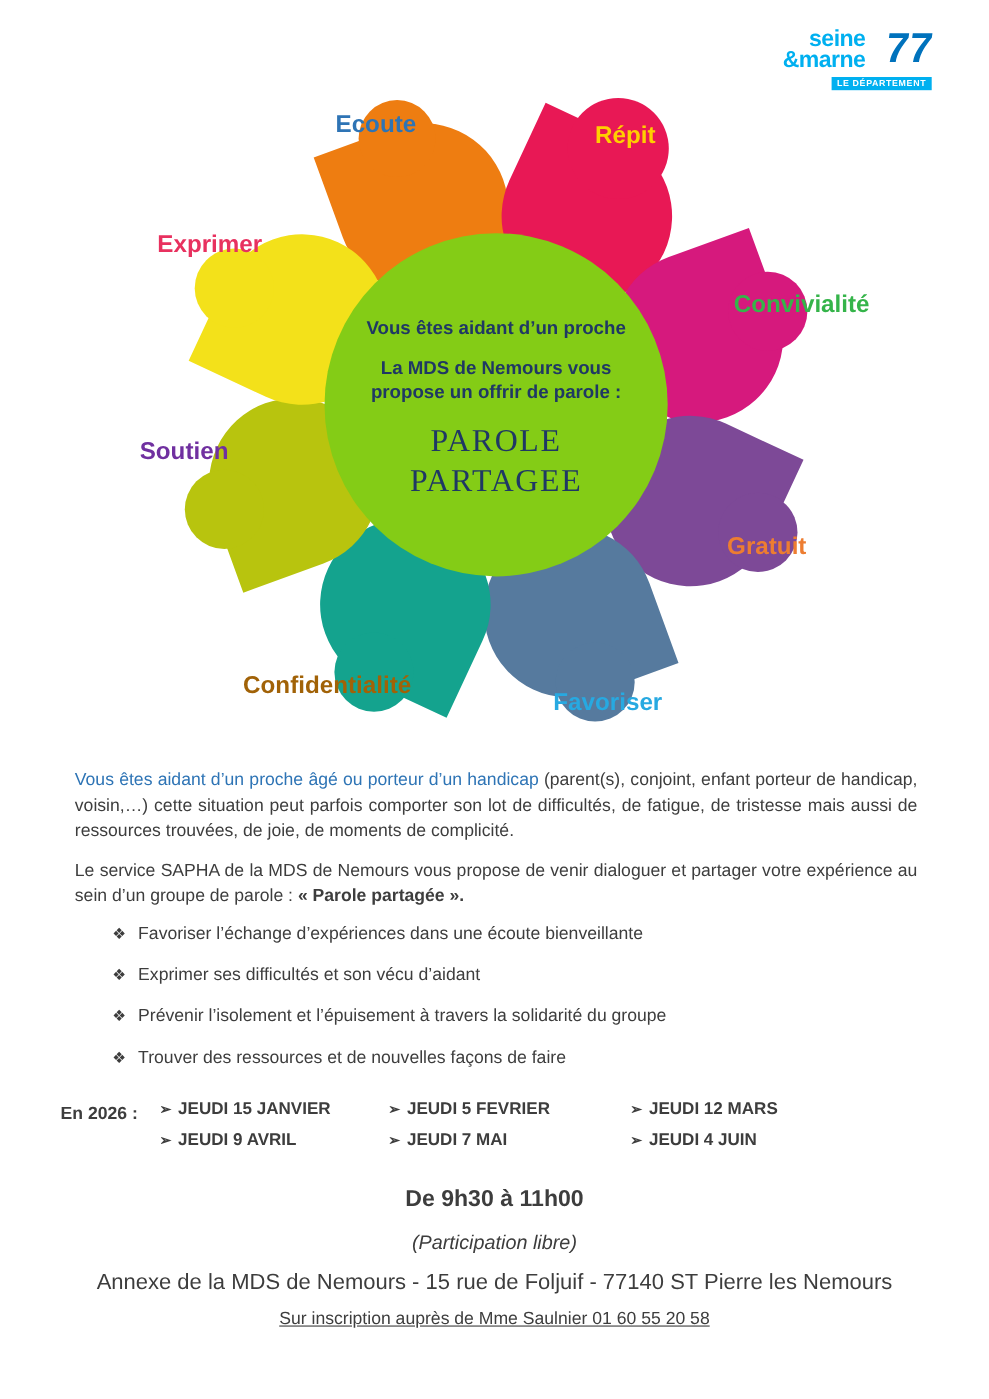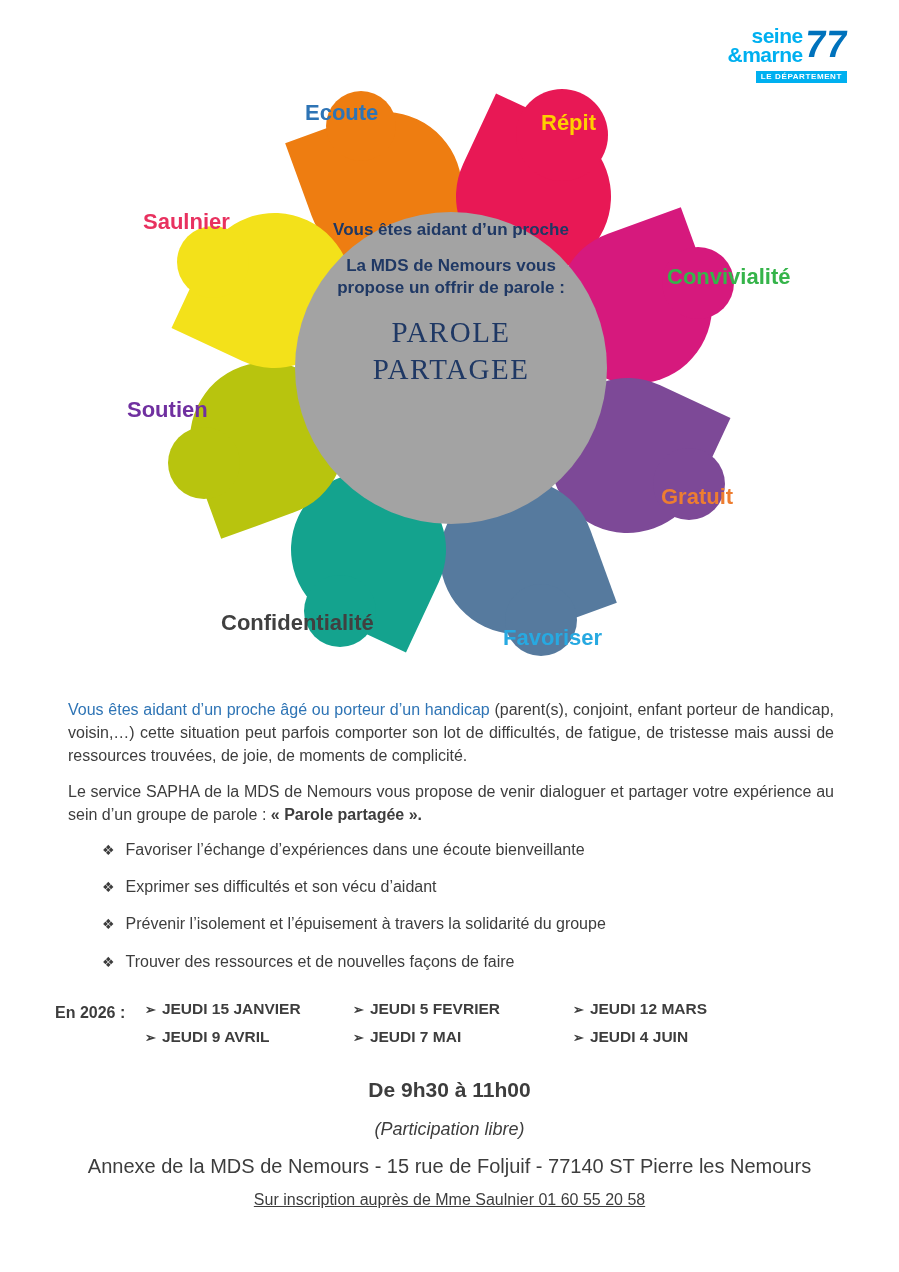--- a/index.html
+++ b/index.html
@@ -1,33 +1,33 @@
 <!DOCTYPE html>
 <html><head>
 <meta charset="utf-8">
 <style>
   * { margin:0; padding:0; box-sizing:border-box; }
   html,body { width:899px; height:1272px; }
   body { background:#ffffff; font-family:"Liberation Sans", sans-serif; position:relative; overflow:hidden; color:#3d3d3d; }
 
   
   .logo { position:absolute; top:26px; right:52px; text-align:right; z-index:5; }
-  .logo-row { display:flex; align-items:flex-start; justify-content:flex-end; gap:2px; }
+  .logo-row { display:flex; align-items:flex-start; justify-content:flex-end; gap:18px; }
   .logo-names { display:flex; flex-direction:column; align-items:flex-end; font-weight:bold; color:#00b0f0; font-size:21px; line-height:0.92; letter-spacing:-0.5px; }
   .logo-77 { font-size:38px; font-weight:bold; color:#0072bc; line-height:0.95; transform:skewX(-8deg); }
   .logo-tagline { display:inline-block; margin-top:2px; background:#00b0f0; color:#ffffff; font-size:8px; font-weight:bold; letter-spacing:0.6px; padding:1px 5px 2px; }
 
   
   .flower { position:absolute; left:131px; top:62px; width:640px; height:622px; }
   #petal-layer { position:absolute; inset:0; }
   .petal-body { position:absolute; width:155px; height:155px; border-radius:0 50% 50% 50%; z-index:1; }
   .petal-head { position:absolute; border-radius:50%; z-index:1; }
   .petal-label { position:absolute; z-index:3; font-weight:bold; font-size:22px; white-space:nowrap;text-align:center; }
   .center-circle { position:absolute; left:164px; top:150px; width:312px; height:312px; border-radius:50%;
-      background:#a3a3a3; z-index:2; display:flex; flex-direction:column; align-items:center; 
+      background:#84cc16; z-index:2; display:flex; flex-direction:column; align-items:center; justify-content:center;
       text-align:center; padding:0 38px; }
   .center-line { color:#1f3864; font-weight:bold; font-size:17px; line-height:1.3; margin:7px 0; }
   .center-title { color:#1f3864; font-family:"Liberation Serif", serif; font-size:29px; letter-spacing:1.5px; line-height:1.25; margin-top:8px; }
 
   
   .content { position:absolute; left:68px; width:766px; top:698px; font-size:16px; line-height:1.45; }
   .para { text-align:justify; margin-bottom:12px; }
   .lead-blue { color:#2e74b5; }
   .points { list-style:none; margin:8px 0 0 34px; }
   .points li { margin-bottom:14px; display:flex; gap:11px; align-items:baseline; }
@@ -76,27 +76,27 @@
         <div class="petal-head" style="left: 531.1px; top: 185px; width: 72px; height: 72px; background: rgb(214, 25, 125);"></div>
         <div class="petal-label" style="left: 536px; top: 202px; color: rgb(53, 180, 74);">Convivialité</div>
         <div class="petal-body" style="left: 419.2px; top: 315.9px; background: rgb(125, 73, 151); transform: rotate(115deg);"></div>
         <div class="petal-head" style="left: 522.4px; top: 386.1px; width: 72px; height: 72px; background: rgb(125, 73, 151);"></div>
         <div class="petal-label" style="left: 530px; top: 422px; color: rgb(237, 125, 49);">Gratuit</div>
         <div class="petal-body" style="left: 309.2px; top: 416.7px; background: rgb(86, 122, 158); transform: rotate(160deg);"></div>
         <div class="petal-head" style="left: 374px; top: 522.1px; width: 72px; height: 72px; background: rgb(86, 122, 158);"></div>
         <div class="petal-label" style="left: 372px; top: 563px; color: rgb(39, 169, 225);">Favoriser</div>
         <div class="petal-body" style="left: 160.1px; top: 410.2px; background: rgb(20, 163, 142); transform: rotate(205deg);"></div>
         <div class="petal-head" style="left: 172.9px; top: 513.4px; width: 72px; height: 72px; background: rgb(20, 163, 142);"></div>
-        <div class="petal-label" style="left: 90px; top: 548px; color: #404040;">Confidentialité</div>
+        <div class="petal-label" style="left: 90px; top: 548px; color: #a16207;">Confidentialité</div>
         <div class="petal-body" style="left: 59.3px; top: 300.2px; background: rgb(184, 196, 14); transform: rotate(250deg);"></div>
         <div class="petal-head" style="left: 36.9px; top: 365px; width: 72px; height: 72px; background: rgb(184, 196, 14);"></div>
         <div class="petal-label" style="left: -4px; top: 335px; color: rgb(112, 48, 160);">Soutien</div>
         <div class="petal-body" style="left: 65.8px; top: 151.1px; background: rgb(243, 225, 26); transform: rotate(295deg);"></div>
         <div class="petal-head" style="left: 45.6px; top: 163.9px; width: 72px; height: 72px; background: rgb(243, 225, 26);"></div>
-        <div class="petal-label" style="left: 12px; top: 147px; color: rgb(232, 49, 95);">Saulnier</div>
+        <div class="petal-label" style="left: 12px; top: 147px; color: rgb(232, 49, 95);">Exprimer</div>
       </div>
     <div class="center-circle">
       <p class="center-line">Vous êtes aidant d’un proche</p>
       <p class="center-line">La MDS de Nemours vous propose un offrir de parole :</p>
       <p class="center-title">PAROLE PARTAGEE</p>
     </div>
   </div>
 
   <div class="content">
     <p class="para"><span class="lead-blue">Vous êtes aidant d’un proche âgé ou porteur d’un handicap</span><span> (parent(s), conjoint, enfant porteur de handicap, voisin,…) cette situation peut parfois comporter son lot de difficultés, de fatigue, de tristesse mais aussi de ressources trouvées, de joie, de moments de complicité.</span></p>

